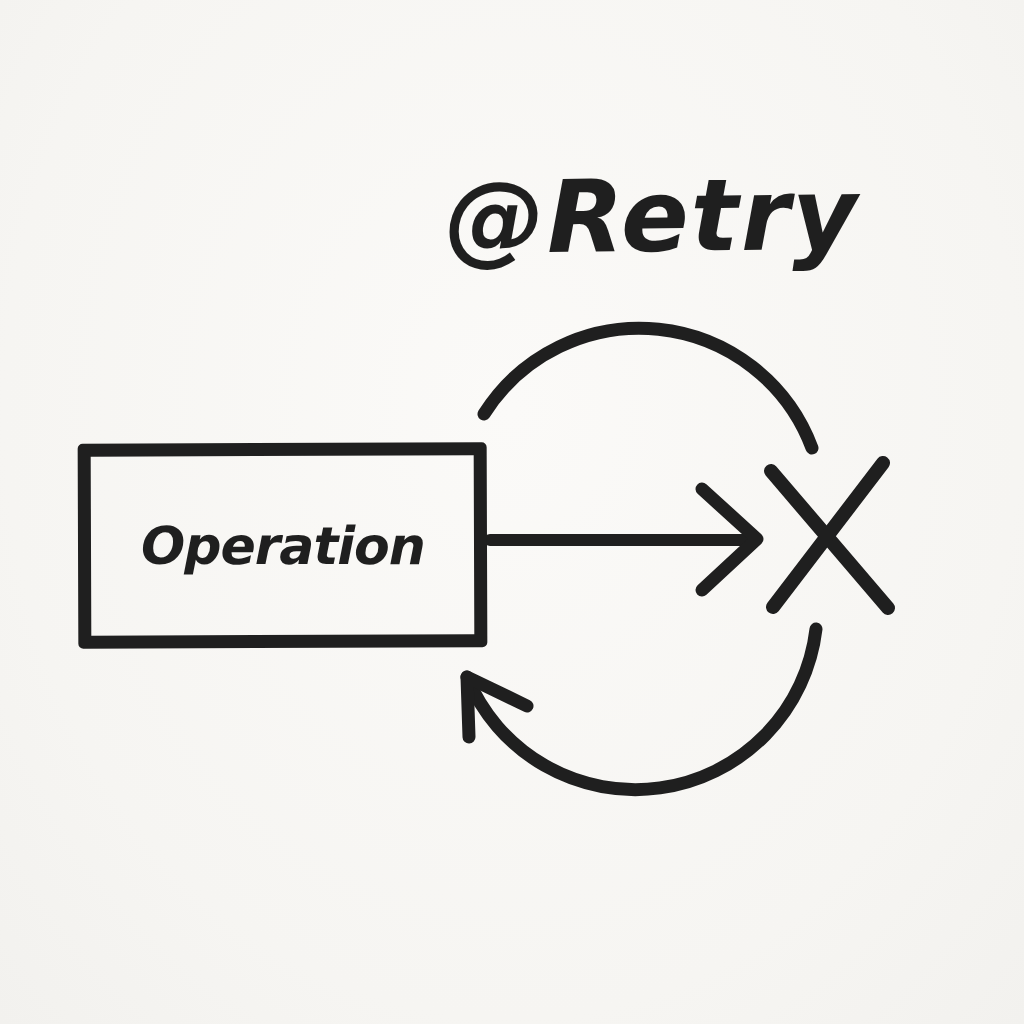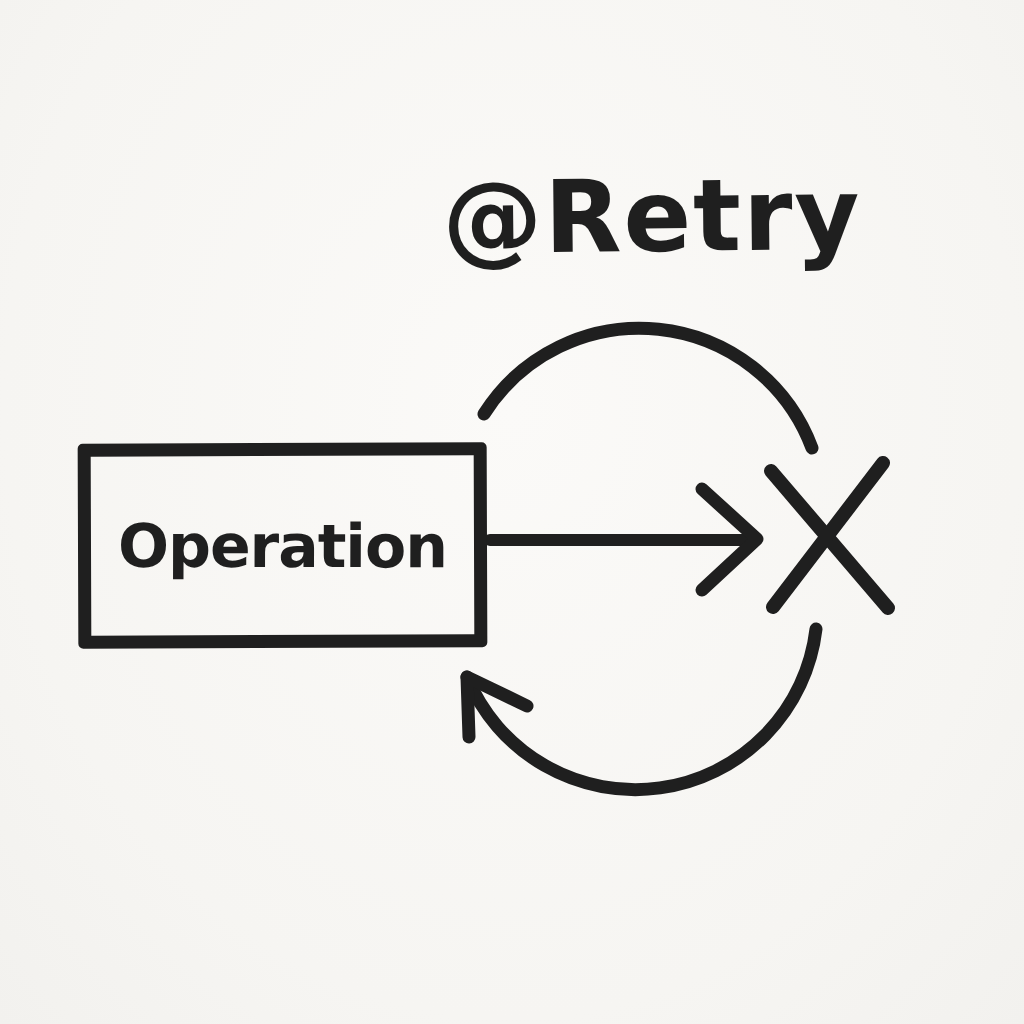--- a/index.html
+++ b/index.html
@@ -10,20 +10,21 @@
   body{
     width:1024px;height:1024px;
     font-family:"DejaVu Sans","Liberation Sans",sans-serif;
     background:var(--bg);
     overflow:hidden;
   }
   .stage{
     position:relative;
     width:1024px;height:1024px;
     background:radial-gradient(ellipse at 50% 40%, #fbfaf8 0%, #f6f5f2 70%, #f2f1ee 100%);
+    font-style:italic;
   }
   .stage svg{
     position:absolute;left:0;top:0;
   }
   .sketch{
     stroke:var(--ink);
     fill:none;
     stroke-linecap:round;
     stroke-linejoin:round;
   }
@@ -44,21 +45,21 @@
     width:409px;height:205px;
     box-sizing:border-box;
     border:13px solid var(--ink);
     border-radius:5px;
     display:flex;
     align-items:center;
     justify-content:center;
     transform:rotate(-0.2deg);
   }
   .operation-box span{
-    font-size:60px;
+    font-size:52px;
     font-weight:700;
     letter-spacing:-1px;
     color:var(--ink);
     transform:rotate(0.3deg);
     white-space:nowrap;
   }
 </style>
 </head>
 <body>
 

